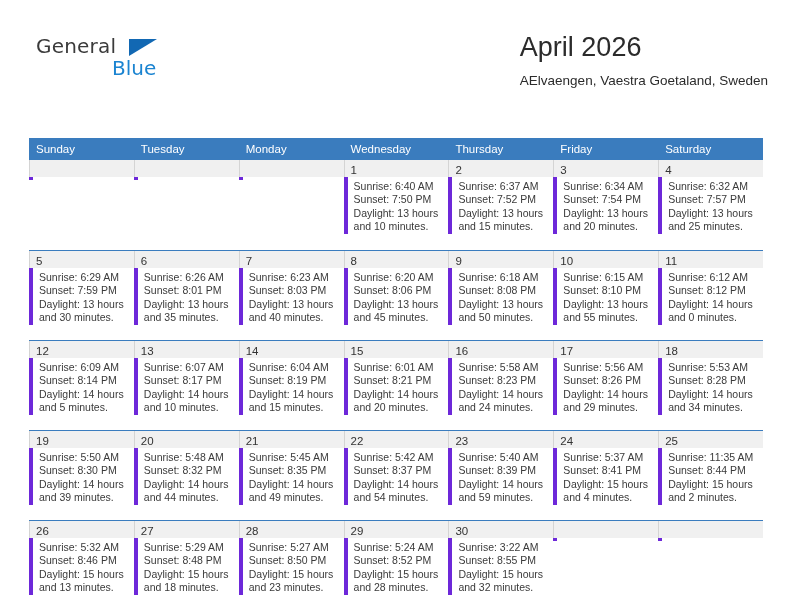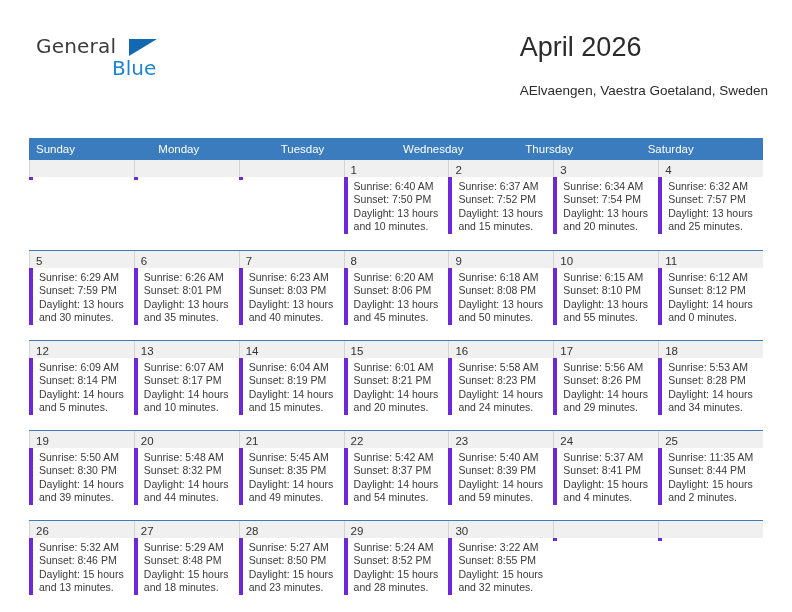--- a/index.html
+++ b/index.html
@@ -69,21 +69,21 @@
     top: 30px;
   }
   .cal-title {
     font-size: 27px;
     color: #2b2b2b;
     font-weight: 400;
     line-height: 34px;
     white-space: nowrap;
   }
   .cal-subtitle {
-    margin-top: 18px;
+    margin-top: 8px;
     font-size: 13.5px;
     color: #2b2b2b;
     font-weight: 400;
     line-height: 17px;
     white-space: nowrap;
   }
 
   
   .calendar {
     position: absolute;
@@ -164,24 +164,25 @@
     <div class="title-block">
       <div class="cal-title">April 2026</div>
       <div class="cal-subtitle">AElvaengen, Vaestra Goetaland, Sweden</div>
     </div>
 
   </div>
 
   <div class="calendar">
     <div class="weekday-row" id="weekday-row">
         <div class="weekday">Sunday</div>
+        <div class="weekday">Tuesday</div>
         <div class="weekday">Monday</div>
-        <div class="weekday">Tuesday</div>
         <div class="weekday">Wednesday</div>
         <div class="weekday">Thursday</div>
+        <div class="weekday">Friday</div>
         <div class="weekday">Saturday</div>
       </div>
     <div id="weeks-container">
         <div class="week-row first">
           <div class="day-cell empty">
             <div class="daynum-band"><span class="daynum"></span></div>
             <div class="day-body"></div>
           </div>
           <div class="day-cell empty">
             <div class="daynum-band"><span class="daynum"></span></div>

